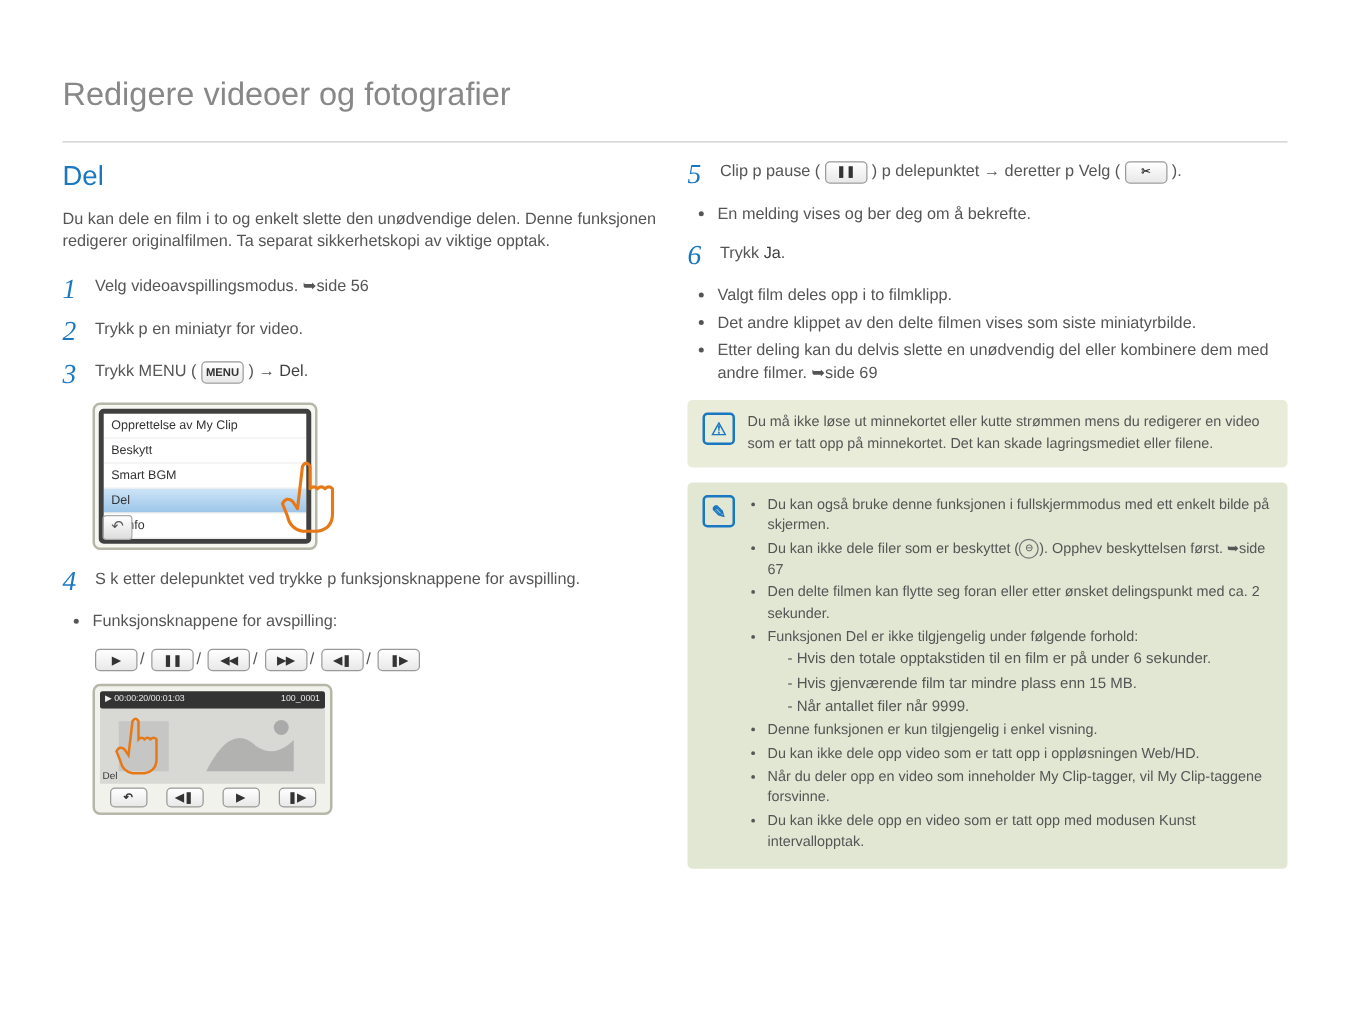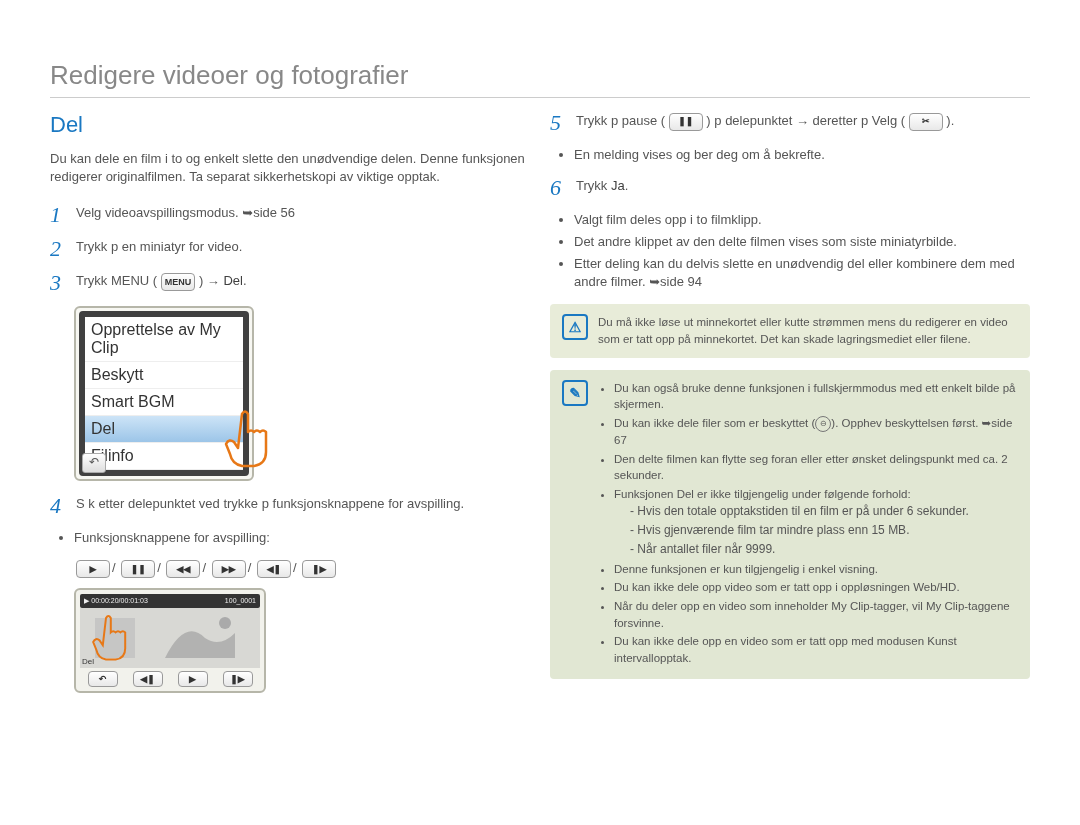--- a/index.html
+++ b/index.html
@@ -13,21 +13,21 @@
     height: 825px;
     box-sizing: border-box;
     padding: 60px 50px 30px 50px;
     position: relative;
   }
   .page-title {
     font-size: 26px;
     font-weight: 300;
     color: #888;
     border-bottom: 1px solid #ccc;
-    padding-bottom: 6px;
+    padding-bottom: 22px;
     margin-bottom: 14px;
   }
   .columns {
     display: flex;
     gap: 20px;
   }
   .col {
     flex: 1;
     font-size: 13px;
   }
@@ -93,24 +93,24 @@
   .menu-illu {
     margin: 8px 0 14px 24px;
     width: 170px;
     border: 2px solid #b6b6a9;
     border-radius: 6px;
     background: #f7f7f2;
     padding: 3px;
     position: relative;
   }
   .menu-panel {
-    border: 6px solid #404040;
+    border: 4px solid #404040;
     border-radius: 4px;
     overflow: hidden;
-    font-size: 16px;
+    font-size: 10px;
     color:#333;
   }
   .menu-panel div {
     padding: 4px 6px;
     border-bottom: 1px solid #eee;
     background:#fff;
   }
   .menu-panel div.sel {
     background: linear-gradient(#cde4f7,#9cc5e8);
   }
@@ -284,42 +284,42 @@
           <span class="icon-inline">▶</span>
           <span class="icon-inline">❚▶</span>
         </div>
       </div>
     </div>
 
     <div class="col">
       <div class="step">
         <div class="step-num">5</div>
         <div class="step-text">
-          <span>Trykk p  pause ( </span>
+          <span>Clip p  pause ( </span>
           <span class="icon-inline">❚❚</span>
           <span> ) p  delepunktet → deretter p  Velg ( </span>
           <span class="icon-inline">✂</span>
           <span> ).</span>
         </div>
       </div>
       <ul class="bullets">
         <li>En melding vises og ber deg om å bekrefte.</li>
       </ul>
 
       <div class="step">
         <div class="step-num">6</div>
         <div class="step-text">
           <span>Trykk </span>
           <b>Ja</b><span>.</span>
         </div>
       </div>
       <ul class="bullets">
         <li>Valgt film deles opp i to filmklipp.</li>
         <li>Det andre klippet av den delte filmen vises som siste miniatyrbilde.</li>
-        <li>Etter deling kan du delvis slette en unødvendig del eller kombinere dem med andre filmer. ➥side 94</li>
+        <li>Etter deling kan du delvis slette en unødvendig del eller kombinere dem med andre filmer. ➥side 69</li>
       </ul>
 
       <div class="note-box">
         <div class="note-icon">⚠</div>
         <div class="note-content">Du må ikke løse ut minnekortet eller kutte strømmen mens du redigerer en video som er tatt opp på minnekortet. Det kan skade lagringsmediet eller filene.</div>
       </div>
 
       <div class="note-box alt">
         <div class="note-icon">✎</div>
         <div class="note-content">

